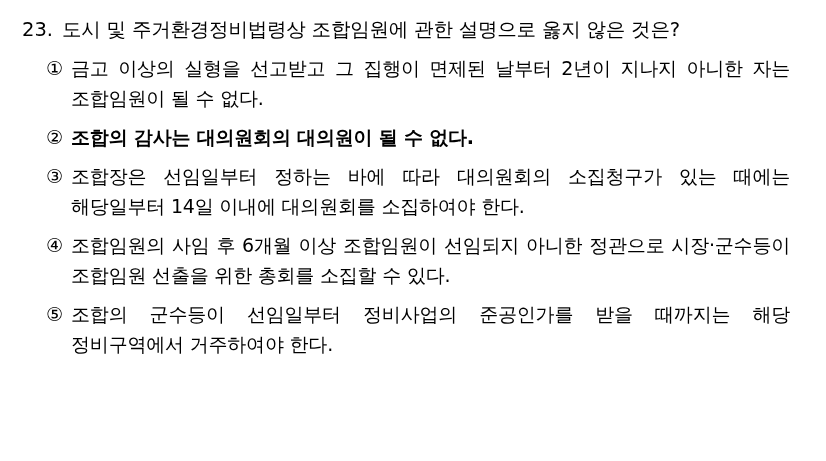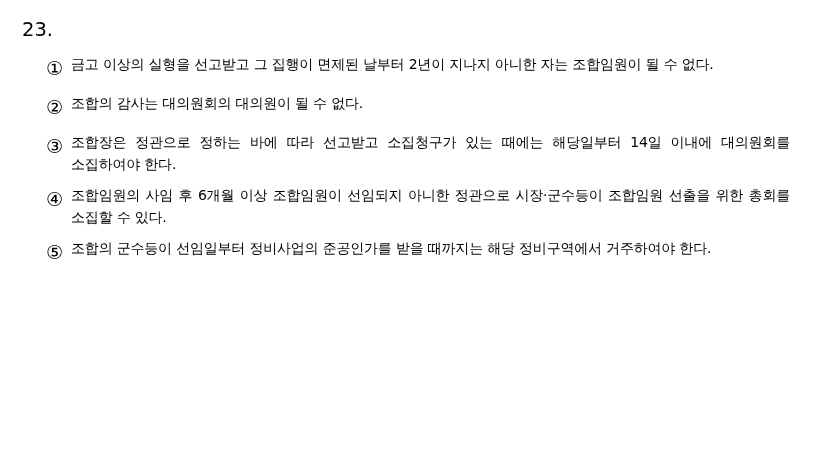--- a/index.html
+++ b/index.html
@@ -60,56 +60,58 @@
   }
   .choice-marker {
     flex: 0 0 auto;
     font-size: 19px;
     line-height: 30px;
     padding-right: 8px;
     white-space: nowrap;
   }
   .choice-text {
     flex: 1 1 auto;
-    font-size: 14px;
-    line-height: 22px;
+    font-size: 19px;
+    line-height: 30px;
     letter-spacing: -0.2px;
     word-break: keep-all;
     text-align: justify;
     text-justify: inter-character;
   }
   .choice-text.justify-none {
     text-align: left;
+    font-weight: bold;
   }
 </style>
 </head>
 <body>
 
 <div class="page">
   <div class="question">
 
     <div class="q-stem">
       <span class="q-number">23.</span>
+      <span class="q-text">도시 및 주거환경정비법령상 조합임원에 관한 설명으로 옳지 않은 것은?</span>
     </div>
 
     <div class="choices">
 
       <div class="choice">
         <span class="choice-marker">①</span>
         <span class="choice-text">금고 이상의 실형을 선고받고 그 집행이 면제된 날부터 2년이 지나지 아니한 자는 조합임원이 될 수 없다.</span>
       </div>
 
       <div class="choice">
         <span class="choice-marker">②</span>
         <span class="choice-text justify-none">조합의 감사는 대의원회의 대의원이 될 수 없다.</span>
       </div>
 
       <div class="choice">
         <span class="choice-marker">③</span>
-        <span class="choice-text">조합장은 정관으로 정하는 바에 따라 선고받고 소집청구가 있는 때에는 해당일부터 14일 이내에 대의원회를 소집하여야 한다.</span>
+        <span class="choice-text">조합장은 선임일부터 정하는 바에 따라 대의원회의 소집청구가 있는 때에는 해당일부터 14일 이내에 대의원회를 소집하여야 한다.</span>
       </div>
 
       <div class="choice">
         <span class="choice-marker">④</span>
         <span class="choice-text">조합임원의 사임 후 6개월 이상 조합임원이 선임되지 아니한 정관으로 시장·군수등이 조합임원 선출을 위한 총회를 소집할 수 있다.</span>
       </div>
 
       <div class="choice">
         <span class="choice-marker">⑤</span>
         <span class="choice-text">조합의 군수등이 선임일부터 정비사업의 준공인가를 받을 때까지는 해당 정비구역에서 거주하여야 한다.</span>

